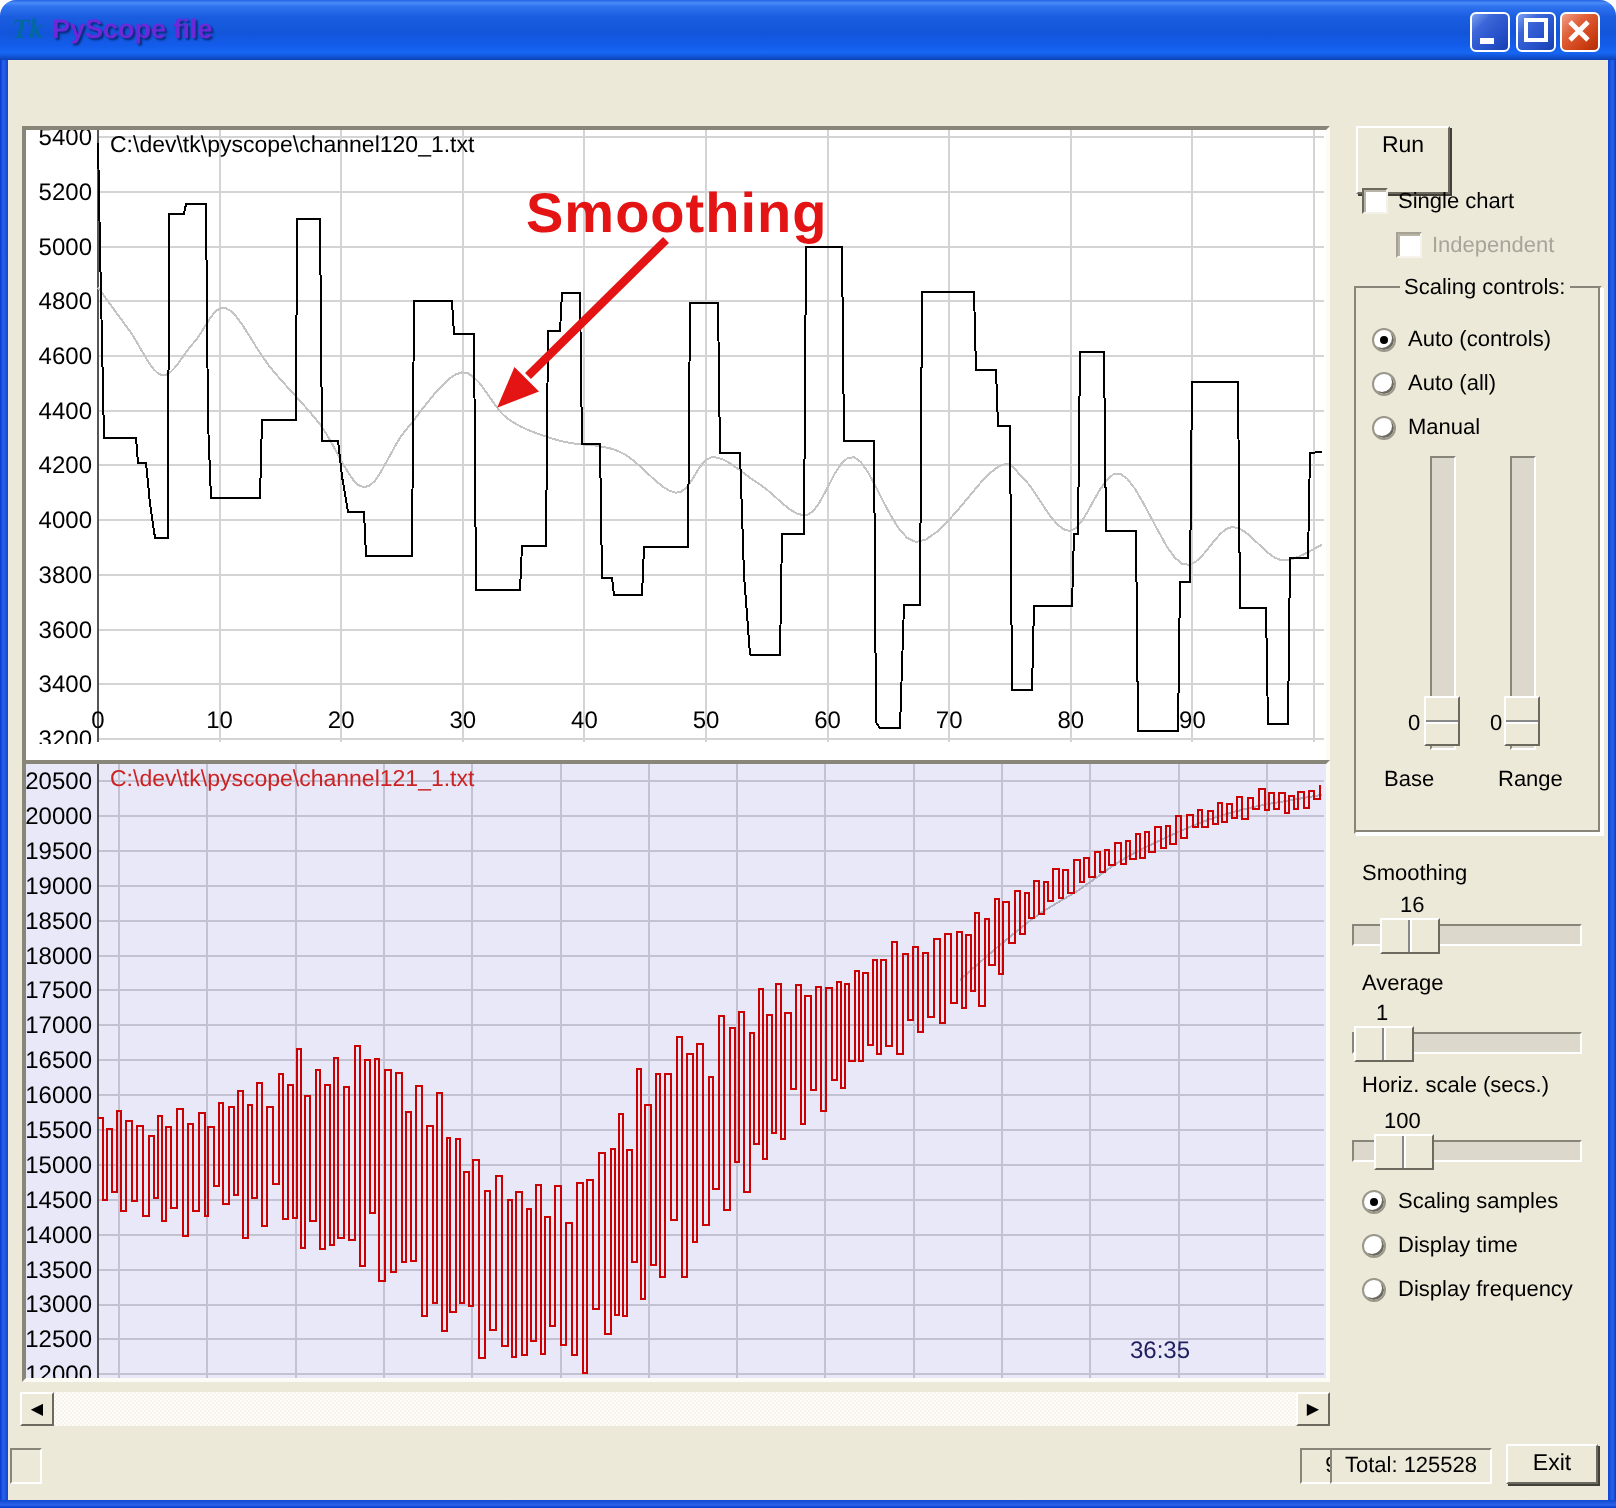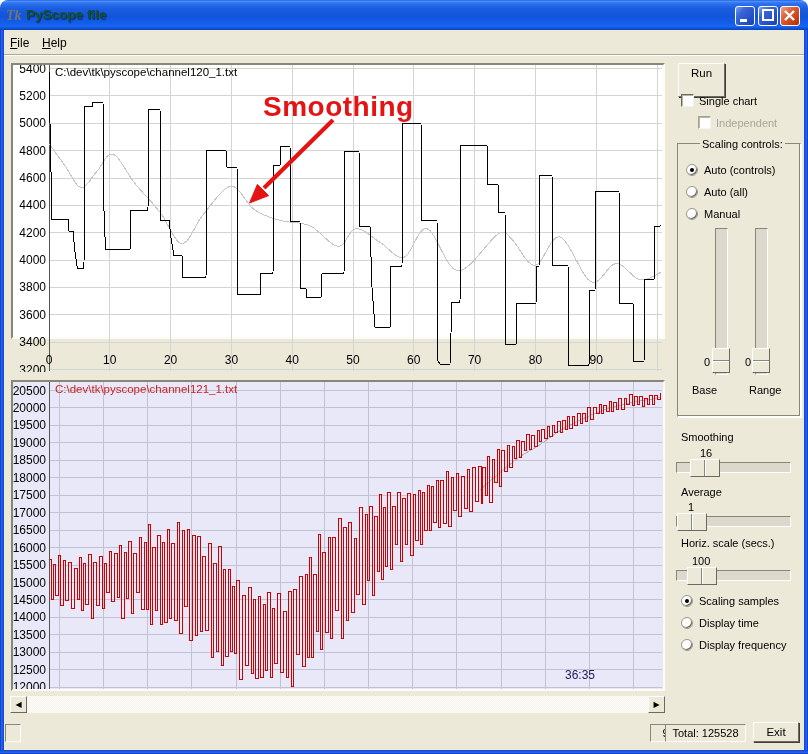--- a/index.html
+++ b/index.html
@@ -1,31 +1,31 @@
 <!DOCTYPE html>
 <html><head><meta charset="utf-8"><style>
 *{margin:0;padding:0;box-sizing:border-box}
 body{width:808px;height:754px;font-family:"Liberation Sans",sans-serif;background:#fff;overflow:hidden}
 #win{position:relative;width:808px;height:754px;background:#ece9d8;border-radius:8px 8px 0 0}
 .abs{position:absolute}
 #titlebar{left:0;top:0;width:808px;height:30px;border-radius:8px 8px 0 0;
 background:linear-gradient(180deg,#2363e6 0%,#4a8cf8 5%,#3174f0 10%,#1a5de0 28%,#1255da 55%,#135ceA 75%,#1766f4 88%,#104ecb 96%,#0b42b6 100%)}
-#ticon{left:6px;top:8px;width:19px;height:17px;font:italic bold 14px "Liberation Serif",serif;color:#737373;overflow:hidden}
-#ttext{left:26px;top:7px;font:bold 13.5px "Liberation Sans",sans-serif;color:#14532d;text-shadow:1px 1px 1px #0a2a7a}
+#ticon{left:6px;top:8px;width:19px;height:17px;font:italic bold 14px "Liberation Serif",serif;color:#0369a1;overflow:hidden}
+#ttext{left:26px;top:7px;font:bold 13.5px "Liberation Sans",sans-serif;color:#6d28d9;text-shadow:1px 1px 1px #0a2a7a}
 .tbtn{top:6px;width:20px;height:20px;border:1px solid #fff;border-radius:3px}
 #bmin{left:735px;background:linear-gradient(135deg,#7ba1f0 0%,#3b65d8 30%,#2450c8 70%,#1a3fae 100%)}
 #bmax{left:758px;background:linear-gradient(135deg,#7ba1f0 0%,#3b65d8 30%,#2450c8 70%,#1a3fae 100%)}
 #bclose{left:780px;background:linear-gradient(135deg,#f0a088 0%,#e0613a 35%,#cc3d12 75%,#b03008 100%)}
 #lbord{left:0;top:30px;width:4px;height:724px;background:linear-gradient(90deg,#0637cf,#2a63e8 40%,#0d47d0)}
 #rbord{left:804px;top:30px;width:4px;height:724px;background:linear-gradient(90deg,#0d47d0,#2a63e8 60%,#0637cf)}
 #bbord{left:0;top:750px;width:808px;height:4px;background:linear-gradient(180deg,#0d47d0,#2a63e8 60%,#0637cf)}
 #menubar{left:4px;top:30px;width:800px;height:26px;background:#ece9d8;border-bottom:1px solid #fff;box-shadow:0 -1px 0 #aca899 inset}
 .mitem{position:absolute;top:6px;font-size:12px;color:#000}
 .chart{border-top:2px solid #888579;border-left:2px solid #888579;border-bottom:2px solid #fdfbf5;border-right:2px solid #fdfbf5}
-#chart1{left:11px;top:63px;width:654px;height:276px;background:#fff}
+#chart1{left:11px;top:63px;width:654px;height:326px;background:#fff}
 #chart2{left:11px;top:380px;width:654px;height:311px;background:#e8e8f8}
 .raised{border-top:1px solid #fff;border-left:1px solid #fff;border-bottom:1px solid #6c6a5e;border-right:1px solid #6c6a5e;background:#ece9d8}
 .btn{box-shadow:1px 1px 0 #403f38;text-align:center;font-size:11.5px}
 #sbar{left:10px;top:696px;width:655px;height:17px;background:repeating-conic-gradient(#f6f4ec 0% 25%,#fdfcf8 0% 50%) 0 0/2px 2px}
 .sarr{width:17px;height:17px;background:#ece9d8;text-align:center;line-height:15px;font-size:8px;color:#000}
 .lbl{position:absolute;font-size:11px;color:#000;white-space:nowrap}
 .cb{position:absolute;width:13px;height:13px;background:#fff;border-top:1px solid #6c6a5e;border-left:1px solid #6c6a5e;border-bottom:1px solid #f4f2e8;border-right:1px solid #f4f2e8;box-shadow:1px 1px 0 #b8b5a4 inset}
 .rad{position:absolute;width:12px;height:12px;border-radius:50%;background:#fff;border:1px solid #9a978a;box-shadow:-1px -1px 0 #6c6a5e inset}
 .rdot{position:absolute;width:4px;height:4px;border-radius:50%;background:#000}
 .vtrough{position:absolute;width:13px;background:#dcd8cc;border-top:1px solid #888579;border-left:1px solid #888579;border-bottom:1px solid #fff;border-right:1px solid #fff}
@@ -43,24 +43,20 @@
       </svg></div>
   <div id="bmax" class="abs tbtn"><svg width="18" height="18">
         <rect x="4" y="3" width="10" height="10" fill="none" stroke="#fff" stroke-width="2"></rect>
       </svg></div>
   <div id="bclose" class="abs tbtn"><svg width="18" height="18">
         <path d="M4,4 L13,13 M13,4 L4,13" stroke="#fff" stroke-width="2.4"></path>
       </svg></div>
   <div id="lbord" class="abs"></div>
     <div id="rbord" class="abs"></div>
     <div id="bbord" class="abs"></div>
-  <div id="menubar" class="abs">
-    <span class="mitem" style="left:6px"><u>F</u>ile</span>
-    <span class="mitem" style="left:38px"><u>H</u>elp</span>
-  </div>
 
   <div id="chart1" class="abs chart"><svg width="650" height="307">
 <g shape-rendering="crispEdges">
 <line x1="36.0" y1="3.60" x2="649.0" y2="3.60" stroke="#d4d4d4" stroke-width="1"></line>
 <line x1="36.0" y1="30.95" x2="649.0" y2="30.95" stroke="#d4d4d4" stroke-width="1"></line>
 <line x1="36.0" y1="58.30" x2="649.0" y2="58.30" stroke="#d4d4d4" stroke-width="1"></line>
 <line x1="36.0" y1="85.65" x2="649.0" y2="85.65" stroke="#d4d4d4" stroke-width="1"></line>
 <line x1="36.0" y1="113.00" x2="649.0" y2="113.00" stroke="#d4d4d4" stroke-width="1"></line>
 <line x1="36.0" y1="140.35" x2="649.0" y2="140.35" stroke="#d4d4d4" stroke-width="1"></line>
 <line x1="36.0" y1="167.70" x2="649.0" y2="167.70" stroke="#d4d4d4" stroke-width="1"></line>

